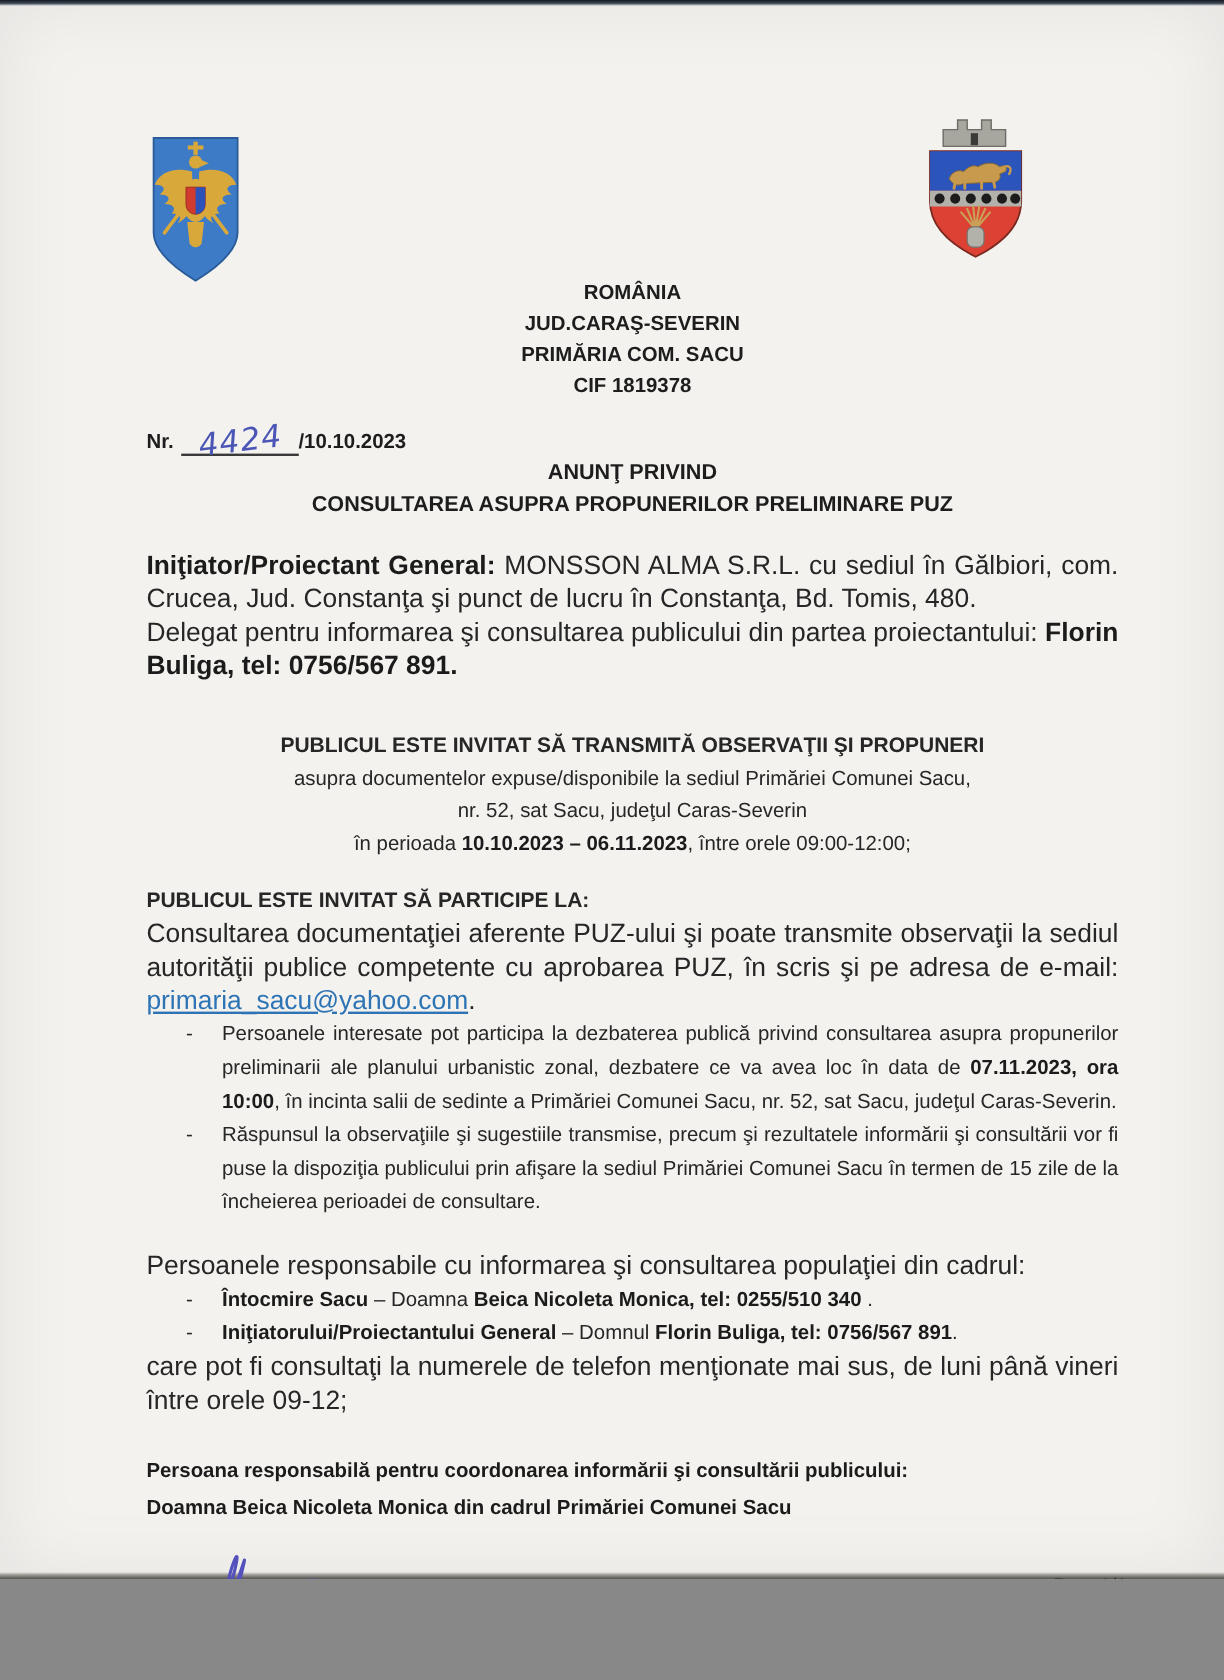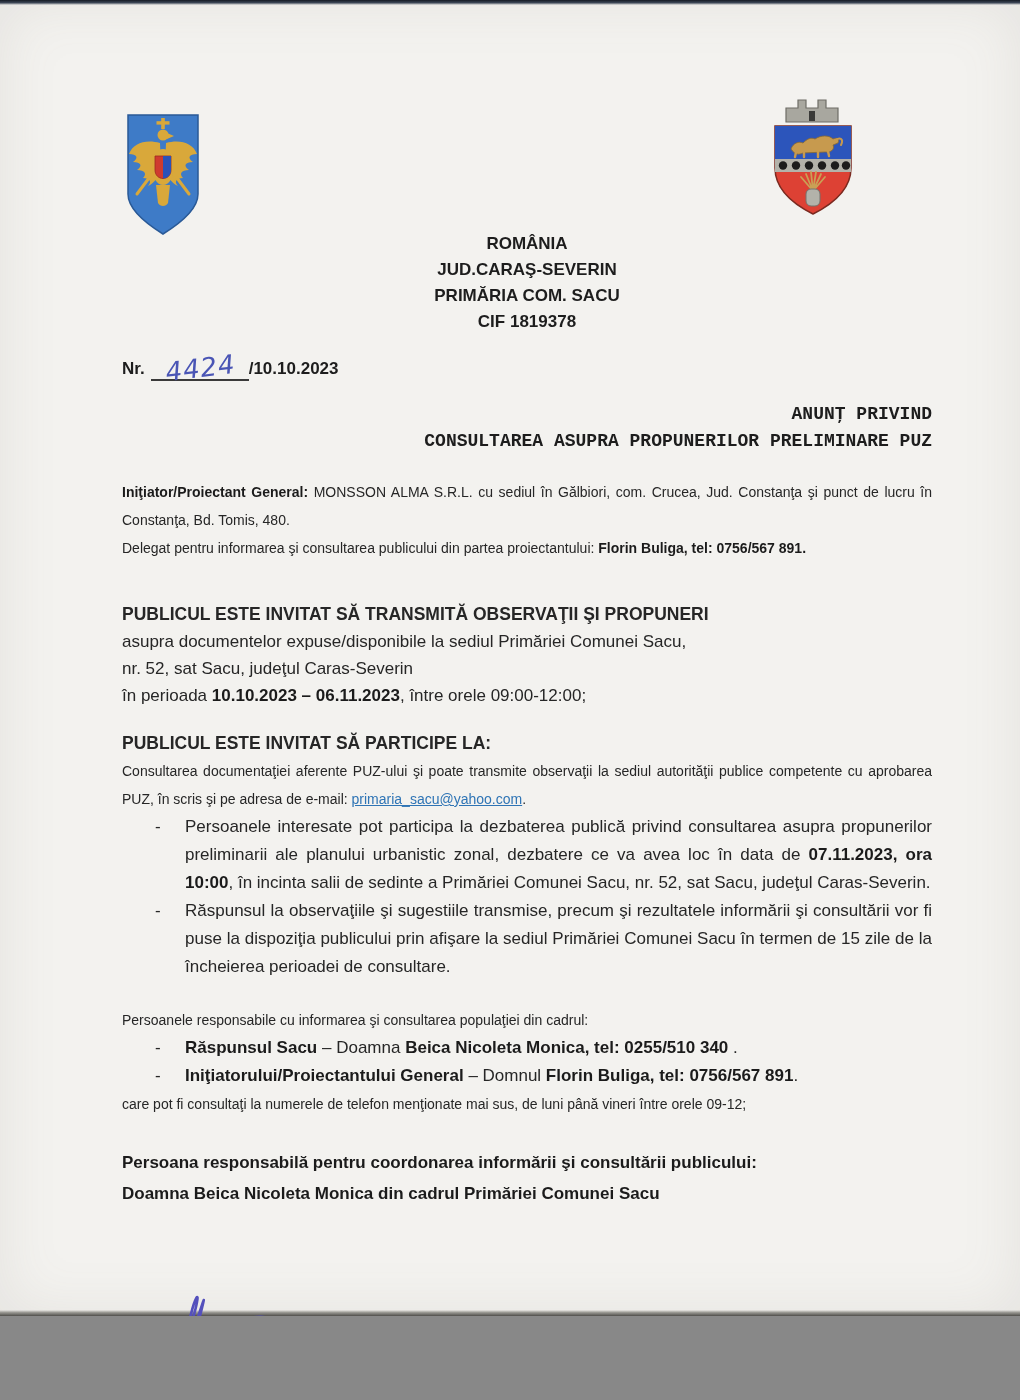--- a/index.html
+++ b/index.html
@@ -24,29 +24,29 @@
     font-size:17px; line-height:26px; color:#1d1d1d; }
 
   .reg-line { margin-top:21px; font-size:17px; font-weight:bold; color:#1d1d1d; }
   .reg-slot { display:inline-block; width:98px; border-bottom:2px solid #3a3a3a;
     text-align:center; vertical-align:baseline; margin-left:6px; }
   .handwritten-no { display:inline-block; color:#4a55b5; font-style:italic;
     font-size:26px; line-height:18px; font-weight:normal;
     transform:rotate(-7deg) translateY(3px); letter-spacing:1px;
     font-family:"DejaVu Sans", sans-serif; }
 
-  .title-block { text-align:right; margin-top:20px; font-weight:bold;
-    font-size:18px; line-height:27px; color:#1d1d1d;font-family:Liberation Mono, monospace; }
+  .title-block { text-align:center; font-weight:bold;
+    font-size:18px; line-height:27px; color:#1d1d1d; }
 
-  .para { text-align:justify; font-size:14px; line-height:28px; margin:0; }
+  .para { text-align:justify; font-size:22px; line-height:28px; margin:0; }
   .p1 { margin-top:23px; }
   .p2 { }
   b { color:#1b1b1b; }
 
-  .center-block { text-align:left; font-size:17px; line-height:27px; margin-top:39px; }
+  .center-block { text-align:center; font-size:17px; line-height:27px; margin-top:39px; }
   .center-block .h { font-weight:bold; font-size:17.5px; }
 
   .participate { margin-top:21px; }
   .participate .h { font-weight:bold; font-size:17.5px; line-height:27px; }
   .email-link { color:#2e74b5; text-decoration:underline; cursor:pointer; }
 
   .dash-list { list-style:none; margin:0; padding:0; }
   .dash-list li { position:relative; padding-left:63px; text-align:justify;
     font-size:17px; line-height:28px; }
   .dash-list .marker { position:absolute; left:33px; top:0; }
@@ -141,21 +141,21 @@
         <li>
           <span class="marker">-</span><span>Răspunsul la observaţiile şi sugestiile transmise, precum şi rezultatele informării şi consultării vor fi puse la dispoziţia publicului prin afişare la sediul Primăriei Comunei Sacu în termen de 15 zile de la încheierea perioadei de consultare.</span><b></b><span></span>
         </li>
       </ul>
     </div>
 
     <div class="responsible">
       <p class="para">Persoanele responsabile cu informarea şi consultarea populaţiei din cadrul:</p>
       <ul class="dash-list">
         <li>
-          <span class="marker">-</span><b>Răspunsul Sacu</b><span> – Doamna </span><b>Beica Nicoleta Monica, tel: 0255/510 340</b><span> .</span>
+          <span class="marker">-</span><b>Întocmire Sacu</b><span> – Doamna </span><b>Beica Nicoleta Monica, tel: 0255/510 340</b><span> .</span>
         </li>
         <li>
           <span class="marker">-</span><b>Iniţiatorului/Proiectantului General</b><span> – Domnul </span><b>Florin Buliga, tel: 0756/567 891</b><span>.</span>
         </li>
       </ul>
       <p class="para">care pot fi consultaţi la numerele de telefon menţionate mai sus, de luni până vineri între orele 09-12;</p>
     </div>
 
     <div class="coordinator">
       <div>Persoana responsabilă pentru coordonarea informării şi consultării publicului:</div>

